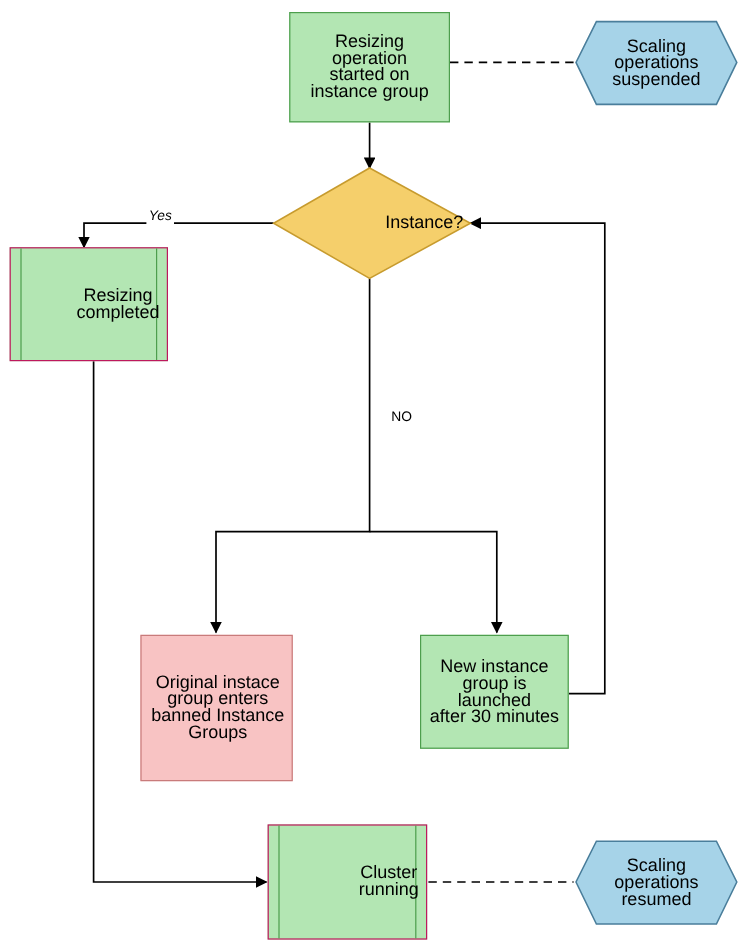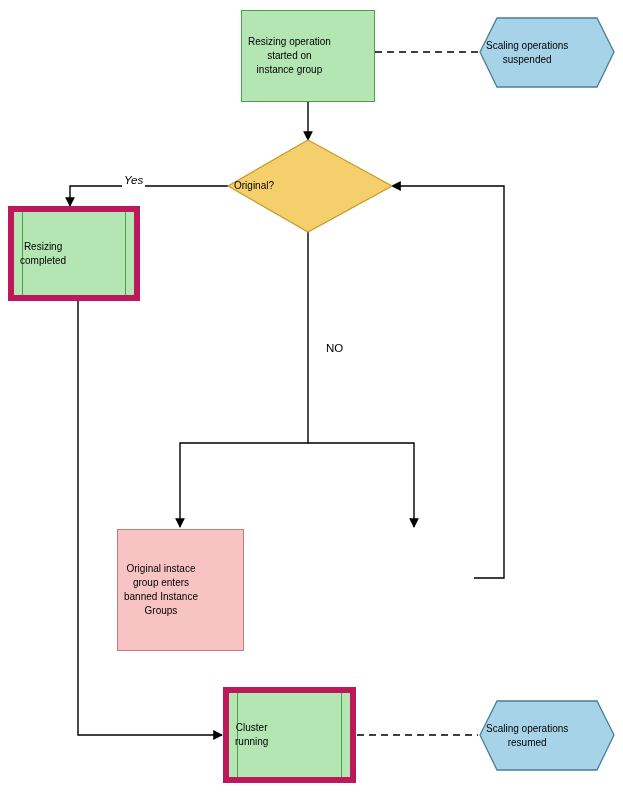--- a/index.html
+++ b/index.html
@@ -22,34 +22,34 @@
     left: 0;
     top: 0;
     width: 623px;
     height: 792px;
   }
   .node {
     position: absolute;
     box-sizing: border-box;
     display: flex;
     align-items: center;
-    justify-content: flex-start;
+    justify-content: flex-end;
     text-align: center;
-    font-size: 10px;
+    font-size: 15px;
     line-height: 14px;
     color: #000000;
     white-space: pre-line;
   }
   .rect {
     background: #b3e6b3;
     border: 1px solid #4d9e4d;
   }
   .predef {
     background: #b3e6b3;
-    border: 6px solid #be185d;
+    border: 1px solid #be185d;
   }
   .predef .bar-left,
   .predef .bar-right {
     position: absolute;
     top: 0;
     bottom: 0;
     width: 0;
     border-left: 1px solid #4d9e4d;
   }
   .predef .bar-left { left: 8px; }
@@ -112,37 +112,42 @@
 started on
 instance group</span>
   </div>
 
   <div class="node" style="left:480px; top:18px; width:134px; height:69px;">
     <span class="shape-text">Scaling operations
 suspended</span>
   </div>
 
   <div class="node" style="left:228px; top:140px; width:164px; height:92px;">
-    <span class="shape-text">Original?</span>
+    <span class="shape-text">Instance?</span>
   </div>
 
   <div class="node predef" style="left:8px; top:206px; width:132px; height:95px;">
     <span class="bar-left"></span>
     <span class="bar-right"></span>
     <span class="shape-text">Resizing
 completed</span>
   </div>
 
   <div class="node rect-red" style="left:117px; top:529px; width:127px; height:122px;">
     <span class="shape-text">Original instace
 group enters
 banned Instance
 Groups</span>
   </div>
 
+  <div class="node rect" style="left:350px; top:529px; width:124px; height:95px;">
+    <span class="shape-text">New instance
+group is launched
+after 30 minutes</span>
+  </div>
 
   <div class="node predef" style="left:223px; top:687px; width:133px; height:96px;">
     <span class="bar-left"></span>
     <span class="bar-right"></span>
     <span class="shape-text">Cluster
 running</span>
   </div>
 
   <div class="node" style="left:480px; top:701px; width:134px; height:69px;">
     <span class="shape-text">Scaling operations

